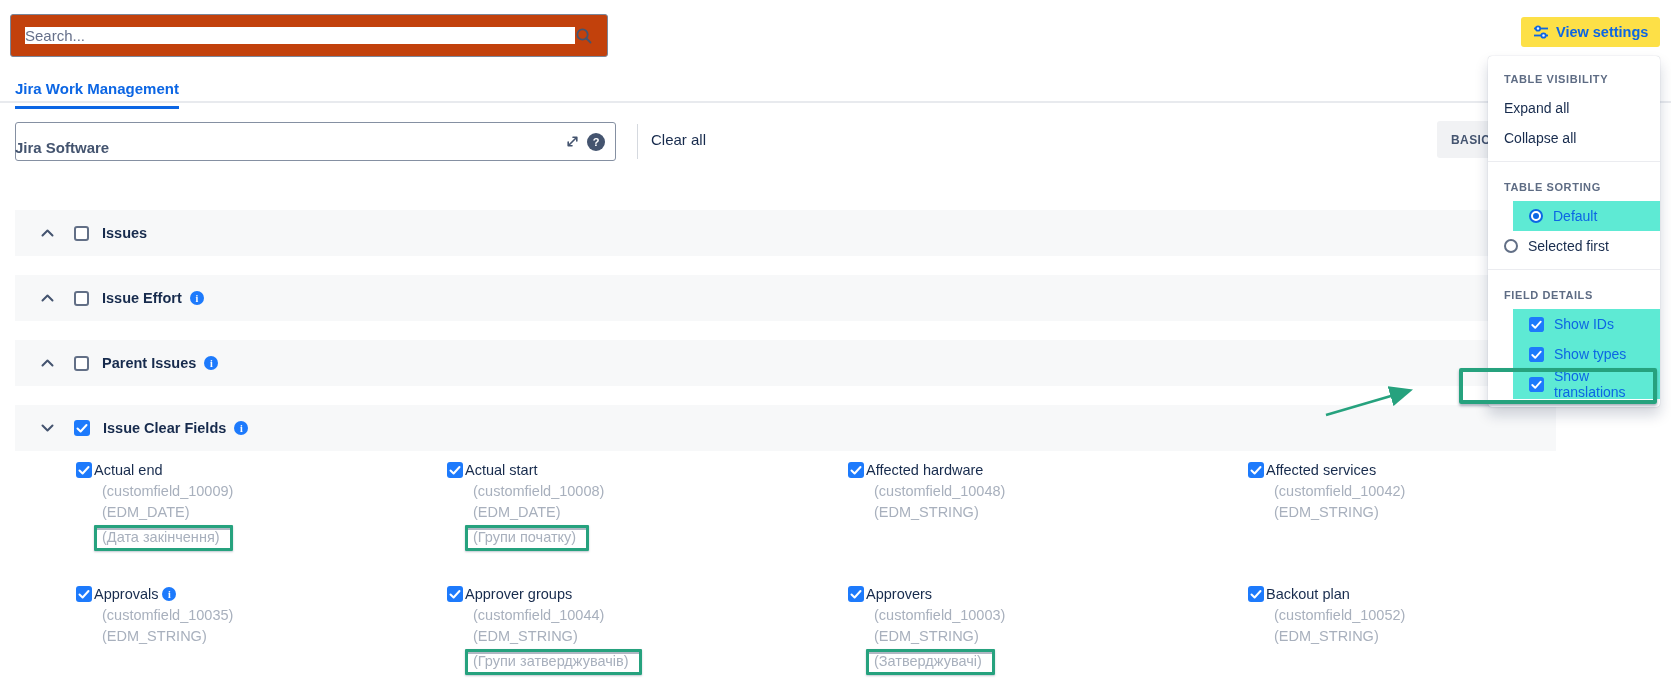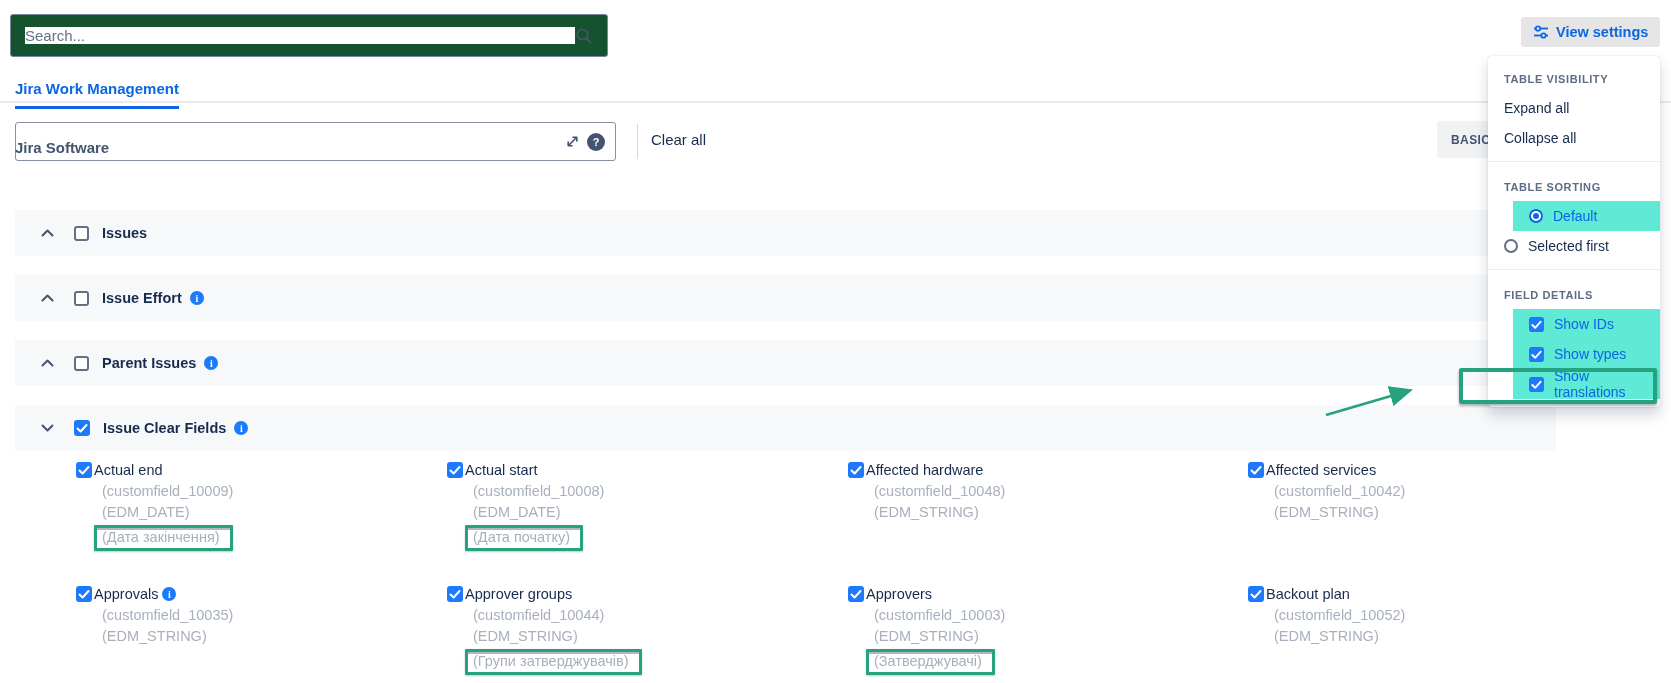--- a/index.html
+++ b/index.html
@@ -2,21 +2,21 @@
 <html><head>
 <meta charset="utf-8">
 <style>
   * { margin:0; padding:0; box-sizing:border-box; }
   html,body { width:1671px; height:683px; background:#fff; overflow:hidden;
     font-family:"Liberation Sans", sans-serif; color:#172B4D; }
 
   
   .search-box { position:absolute; left:10px; top:14px; width:598px; height:43px;
     border:1.5px solid #7A869A; border-radius:3px; display:flex; align-items:center;
-    padding:0 14px; background:#14532d; }
+    padding:0 14px; background:#c2410c; }
   .search-box input { flex:1; border:none; outline:none; font-size:15px; color:#172B4D;
     font-family:"Liberation Sans", sans-serif; }
   .search-box input::placeholder { color:#66708A; }
 
   
   .tabs-rule { position:absolute; left:0; top:101px; width:1671px; height:2px; background:#E8EAEE; }
   .tabs { position:absolute; left:15px; top:80px; display:flex; gap:30px; z-index:2;flex-direction:column; }
   .tab { font-size:15px; font-weight:700; padding-bottom:9px; cursor:pointer; }
   .tab.active { color:#0C66E4; border-bottom:3px solid #0C66E4; }
   .tab.inactive { color:#44546F; }
@@ -34,21 +34,21 @@
   .vdiv { position:absolute; left:637px; top:124px; width:1px; height:35px; background:#D5D9DF; }
   .clear-all { position:absolute; left:651px; top:131px; font-size:15px; font-weight:500;
     color:#172B4D; cursor:pointer; }
   .basic-btn { position:absolute; left:1437px; top:121px; width:110px; height:37px;
     background:#F1F2F4; border-radius:3px; display:flex; align-items:center;
     padding-left:14px; font-size:12px; font-weight:700; letter-spacing:.4px; color:#44546F;
     z-index:1; cursor:pointer; }
 
   
   .vs-btn { position:absolute; left:1521px; top:17px; height:30px; padding:0 12px;
-    background:#e5e5e5; border-radius:3px; display:flex; align-items:center; gap:7px;
+    background:#fde047; border-radius:3px; display:flex; align-items:center; gap:7px;
     color:#0C66E4; font-size:14.5px; font-weight:600; cursor:pointer; z-index:2; }
 
   
   .vs-panel { position:absolute; left:1488px; top:56px; width:172px; background:#fff;
     border-radius:4px; box-shadow:0 0 1px rgba(9,30,66,.31), 0 8px 14px rgba(9,30,66,.18);
     z-index:5; padding:6px 0 8px; }
   .vs-head { padding:11px 16px 8px; font-size:11px; font-weight:700; letter-spacing:.6px;
     color:#5E6C84; }
   .vs-item { height:30px; display:flex; align-items:center; gap:10px; padding:0 16px;
     font-size:14px; color:#172B4D; cursor:pointer; }
@@ -269,21 +269,21 @@
     <span class="cb">
       <svg width="16" height="16" viewBox="0 0 16 16">
           <rect width="16" height="16" rx="3" fill="#1D7AFC"></rect>
           <path d="M3.5 8.5 6.6 11.5 12.5 5" stroke="#fff" stroke-width="2" fill="none" stroke-linecap="round" stroke-linejoin="round"></path>
         </svg>
     </span>
     <span class="field-label">Actual start</span>
   </div>
   <div class="field-sub">(customfield_10008)</div>
   <div class="field-sub">(EDM_DATE)</div>
-  <div class="field-sub boxed"><span class="tbox" style="color:#A8B0BD">(Дата початку)</span></div>
+  <div class="field-sub boxed"><span class="tbox" style="color:#A8B0BD">(Групи початку)</span></div>
 </div>
 
 <div class="field" style="left:848px; top:462px">
   <div class="field-head">
     <span class="cb">
       <svg width="16" height="16" viewBox="0 0 16 16">
           <rect width="16" height="16" rx="3" fill="#1D7AFC"></rect>
           <path d="M3.5 8.5 6.6 11.5 12.5 5" stroke="#fff" stroke-width="2" fill="none" stroke-linecap="round" stroke-linejoin="round"></path>
         </svg>
     </span>

